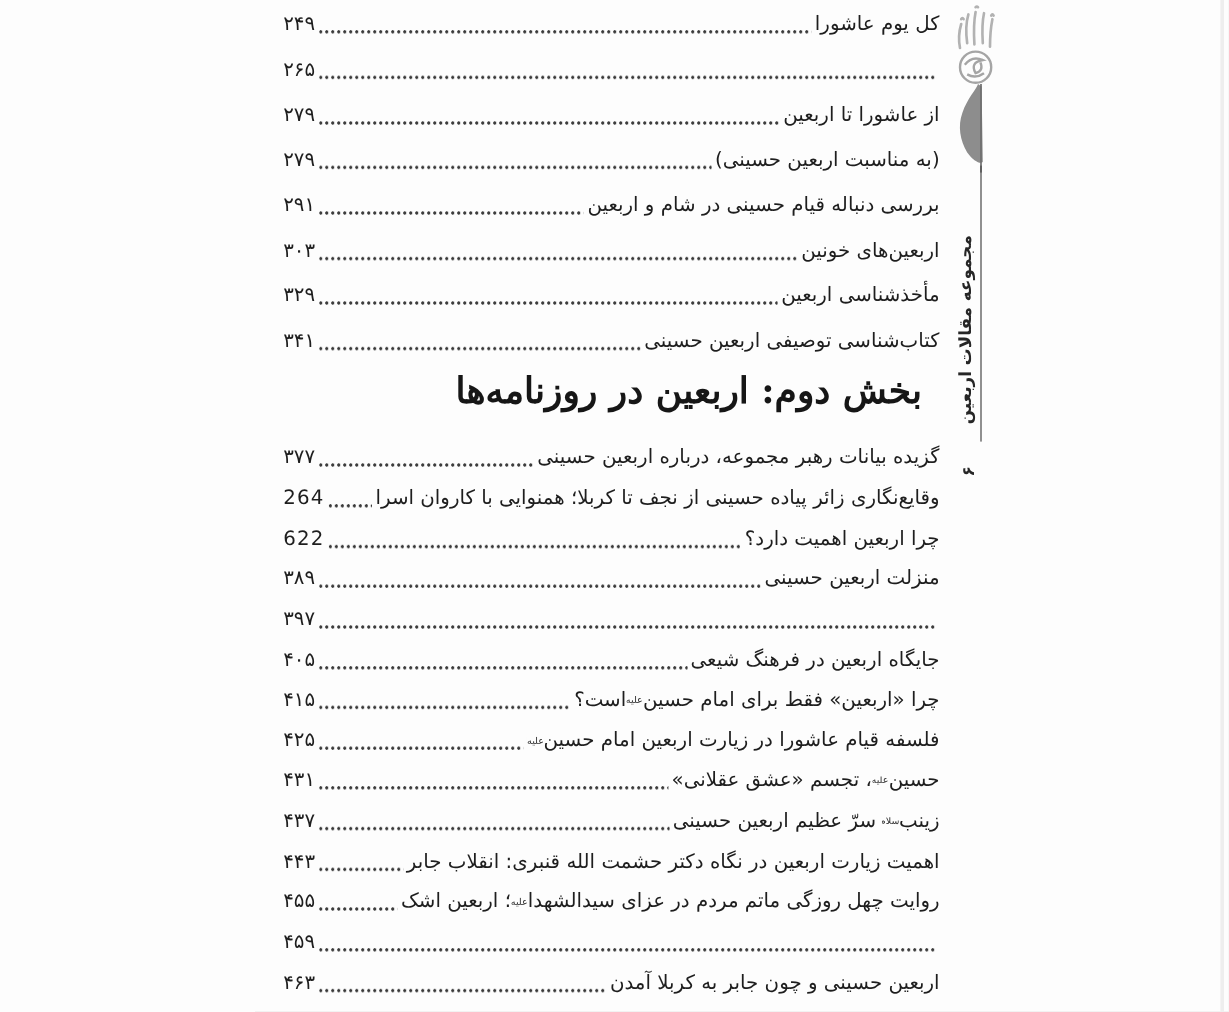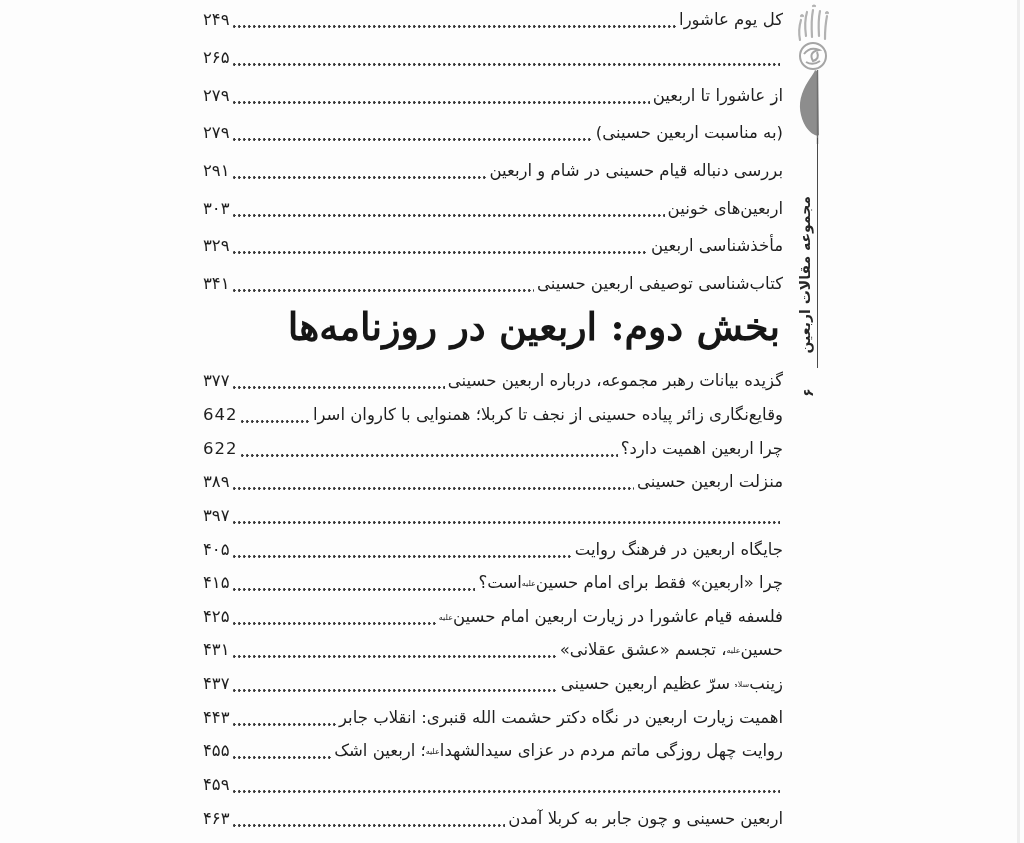--- a/index.html
+++ b/index.html
@@ -20,26 +20,26 @@
   #toc1 .toc-row{height:37.7px;}
   #toc2 .toc-row{height:33.65px;}
   .entry-title{white-space:nowrap;font-size:16.5px;letter-spacing:0;text-align:right;}
   .honorific{font-size:8px;line-height:8px;display:inline-block;max-width:14px;overflow:hidden;vertical-align:baseline;color:#2a2a2a;}
   .dot-leader{
     flex:1;min-width:5px;height:3px;margin:0 3px;
     align-self:center;transform:translateY(7px);
     background-image:radial-gradient(circle at 1.3px 1.5px,#3a3a3a 1.15px,transparent 1.5px);
     background-size:5px 3px;background-repeat:repeat-x;background-position:left center;
   }
-  .entry-page{font-size:16.5px;white-space:nowrap;letter-spacing:1px;}
+  .entry-page{font-size:16.5px;white-space:nowrap;letter-spacing:1px;margin-left:33px;}
   
   .section-heading{
     position:absolute;top:299px;left:368px;width:412px;height:56px;
     line-height:56px;text-align:center;
-    font-size:38px;font-weight:bold;color:#161616;
+    font-size:30px;font-weight:bold;color:#161616;
     font-family:"DejaVu Serif","Liberation Serif",serif;
     direction:rtl;white-space:nowrap;
   }
   
   .side-strip{
     position:absolute;left:794px;top:403px;width:265px;height:24px;
     transform-origin:0 0;transform:rotate(-90deg);
     display:flex;justify-content:space-between;align-items:flex-end;
     direction:rtl;font-weight:bold;font-size:14px;color:#262626;
   }
@@ -100,38 +100,38 @@
 
   <div class="toc" id="toc2">
       <div class="toc-row">
         <span class="entry-title"><span>گزیده بیانات رهبر مجموعه، درباره اربعین حسینی</span></span>
         <div class="dot-leader"></div>
         <span class="entry-page">۳۷۷</span>
       </div>
       <div class="toc-row">
         <span class="entry-title"><span>وقایع‌نگاری زائر پیاده حسینی از نجف تا کربلا؛ همنوایی با کاروان اسرا</span></span>
         <div class="dot-leader"></div>
-        <span class="entry-page">642</span>
+        <span class="entry-page">264</span>
       </div>
       <div class="toc-row">
         <span class="entry-title"><span>چرا اربعین اهمیت دارد؟ </span></span>
         <div class="dot-leader"></div>
         <span class="entry-page">622</span>
       </div>
       <div class="toc-row">
         <span class="entry-title"><span>منزلت اربعین حسینی</span></span>
         <div class="dot-leader"></div>
         <span class="entry-page">۳۸۹</span>
       </div>
       <div class="toc-row">
         <div class="dot-leader"></div>
         <span class="entry-page">۳۹۷</span>
       </div>
       <div class="toc-row">
-        <span class="entry-title"><span>جایگاه اربعین در فرهنگ روایت </span></span>
+        <span class="entry-title"><span>جایگاه اربعین در فرهنگ شیعی </span></span>
         <div class="dot-leader"></div>
         <span class="entry-page">۴۰۵</span>
       </div>
       <div class="toc-row">
         <span class="entry-title"><span>چرا «اربعین» فقط برای امام حسین</span><span class="honorific">علیه‌السلام</span><span>است؟ </span></span>
         <div class="dot-leader"></div>
         <span class="entry-page">۴۱۵</span>
       </div>
       <div class="toc-row">
         <span class="entry-title"><span>فلسفه قیام عاشورا در زیارت اربعین امام حسین</span><span class="honorific">علیه‌السلام</span><span> </span></span>

